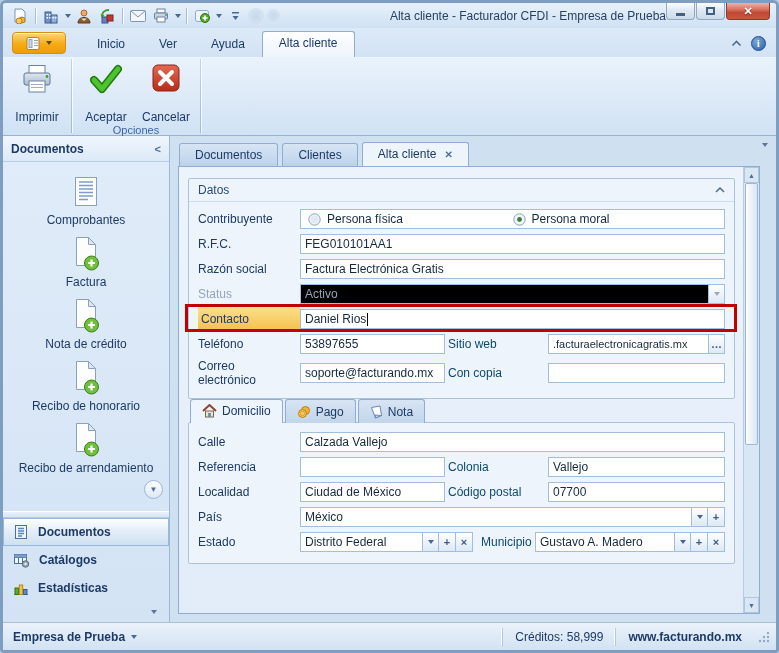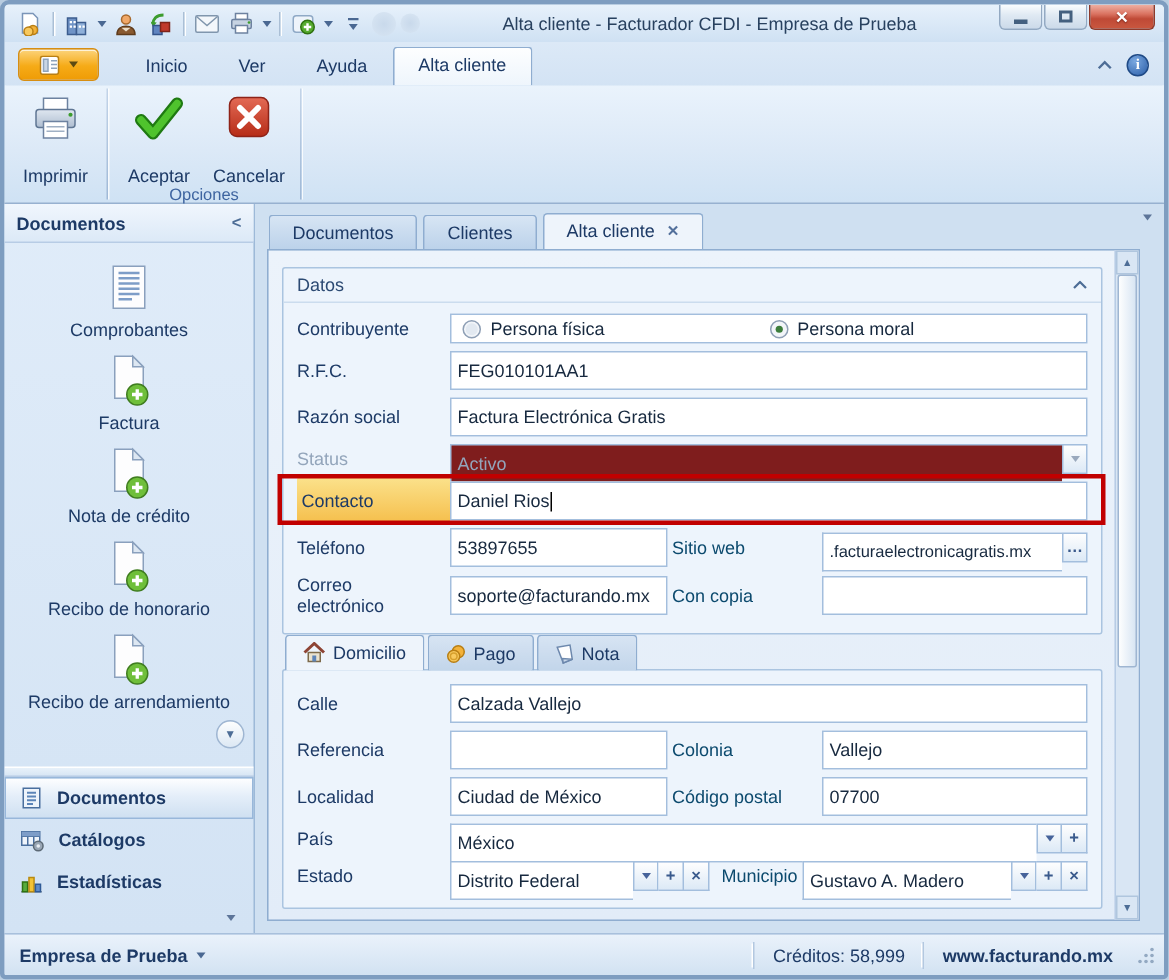--- a/index.html
+++ b/index.html
@@ -11,21 +11,21 @@
     font-size:12px;color:#1d3a66;
     box-shadow:inset 0 0 0 1px rgba(255,255,255,.55);
   }
   
   .titlebar{height:25px;display:flex;align-items:center;background:linear-gradient(#e7f1fb,#cfe1f3);position:relative;flex:none;}
   .qat{display:flex;align-items:center;gap:3px;padding-left:7px;}
   .qat-btn{width:20px;height:20px;display:flex;align-items:center;justify-content:center;border-radius:3px;}
   .qat-sep{width:1px;height:16px;background:#aabfd6;margin:0 2px;box-shadow:1px 0 0 #fff;}
   .dd-arrow{width:0;height:0;border-left:3px solid transparent;border-right:3px solid transparent;border-top:4px solid #4a6892;margin-left:1px;}
   .ghost{width:16px;height:16px;border-radius:50%;background:radial-gradient(#c4d5e8,#d9e6f3);opacity:.8;}
-  .win-title{flex:1;text-align:center;color:#28415f;white-space:nowrap;padding-right:110px;}
+  .win-title{flex:1;text-align:right;color:#28415f;white-space:nowrap;padding-right:110px;}
   .caption{position:absolute;top:0;right:6px;display:flex;}
   .cap-btn{width:29px;height:17px;border:1px solid #93a9c2;border-top:none;background:linear-gradient(#fbfdfe,#dfe9f3 45%,#ccdae9);border-radius:0 0 4px 4px;display:flex;align-items:center;justify-content:center;margin-left:1px;}
   .cap-btn.close{width:44px;background:linear-gradient(#efb2a5,#da7260 40%,#bf4936 60%,#c9573f);border-color:#8e3a2b;color:#fff;font-weight:bold;font-size:11px;text-shadow:0 1px 1px #7a2014;}
   .glyph-min{width:9px;height:3px;background:#44607f;margin-top:6px;}
   .glyph-max{width:9px;height:8px;border:2px solid #44607f;}
   
   .tabrow{height:29px;flex:none;display:flex;align-items:flex-end;padding-left:9px;background:linear-gradient(#dcE9f7,#d3e3f4);position:relative;}
   .app-btn{width:54px;height:22px;margin:0 14px 3px 0;border-radius:4px;border:1px solid #d78e12;background:linear-gradient(#fcd47c,#f6ab17 55%,#ef9c06);display:flex;align-items:center;justify-content:center;gap:3px;box-shadow:inset 0 1px 0 rgba(255,255,255,.7);}
   .app-btn .dd-arrow{border-top-color:#5d4a12;}
   .rtab{padding:5px 17px 6px;color:#1d3a66;}
@@ -69,28 +69,28 @@
   .vs-btn{height:16px;flex:none;border:1px solid #b0c6de;background:linear-gradient(#fdfеfe,#dce8f4);display:flex;align-items:center;justify-content:center;color:#4d6d96;font-size:7px;}
   .vs-thumb{height:262px;margin:0 1px;border:1px solid #9fb6d2;border-radius:2px;background:linear-gradient(90deg,#fdfefe,#d8e5f3);}
   
   .groupbox{border:1px solid #aac4e0;border-radius:2px;background:#edf4fc;padding:0 9px 4px;}
   .gb-header{height:23px;display:flex;align-items:center;color:#2c4a73;border-bottom:1px solid #cbdcee;margin:0 -9px 7px;padding:0 9px;}
   .gb-header .chev{margin-left:auto;}
   .frow{display:grid;grid-template-columns:102px 1fr;align-items:center;margin-bottom:5px;min-height:20px;}
   .frow2{display:grid;grid-template-columns:102px 145px 103px 1fr;align-items:center;margin-bottom:5px;min-height:20px;}
   .flabel{padding-right:6px;color:#1d3a66;}
   .flabel2{padding-left:3px;color:#0c4a6e;}
-  .tbox, input.tbox{height:20px;border:1px solid #a3bedd;background:#fff;color:#17293f;font:12px "Liberation Sans",sans-serif;padding:12px 4px;width:100%;display:flex;align-items:center;outline:none;}
+  .tbox, input.tbox{height:20px;border:1px solid #a3bedd;background:#fff;color:#17293f;font:12px "Liberation Sans",sans-serif;padding:0 4px;width:100%;display:flex;align-items:center;outline:none;}
   .combo{display:flex;height:20px;width:100%;}
   .combo .tbox{border-right:none;flex:1;min-width:0;}
   .cbtn{width:17px;height:20px;flex:none;border:1px solid #a3bedd;background:linear-gradient(#fefefe,#dcE9f6);display:flex;align-items:center;justify-content:center;color:#3a5a8c;font-size:11px;font-weight:bold;}
   .cbtn + .cbtn{border-left:none;}
   .cbtn .dd-arrow{border-top-color:#46639a;}
   .disabled .flabel{color:#93a5bb;}
-  .disabled .tbox{color:#93a5bb;background:#7f1d1d;}
+  .disabled .tbox{color:#93a5bb;background:#000000;}
   .disabled .cbtn .dd-arrow{border-top-color:#9aa9bd;}
   
   .row-contacto{position:relative;}
   .annotation{position:absolute;left:-13px;right:-12px;top:-5px;bottom:-3px;border:3px solid #c10000;pointer-events:none;z-index:5;}
   .hl-label{background:linear-gradient(180deg,#fbe28c,#f5bd49);margin:-3px 0;padding:3px 6px 3px 3px;align-self:stretch;display:flex;align-items:center;border-radius:2px;}
   .caret{display:inline-block;width:1px;height:13px;background:#000;margin-left:1px;vertical-align:-2px;}
   
   .subtabs{display:flex;padding-left:2px;position:relative;z-index:2;}
   .subtab{display:flex;align-items:center;gap:5px;padding:4px 11px;border:1px solid #8fadd0;border-bottom:none;border-radius:3px 3px 0 0;background:linear-gradient(#d7e4f3,#c2d5ea);margin-right:2px;color:#1d3a66;}
   .subtab.active{background:#eef4fb;padding-bottom:5px;}

